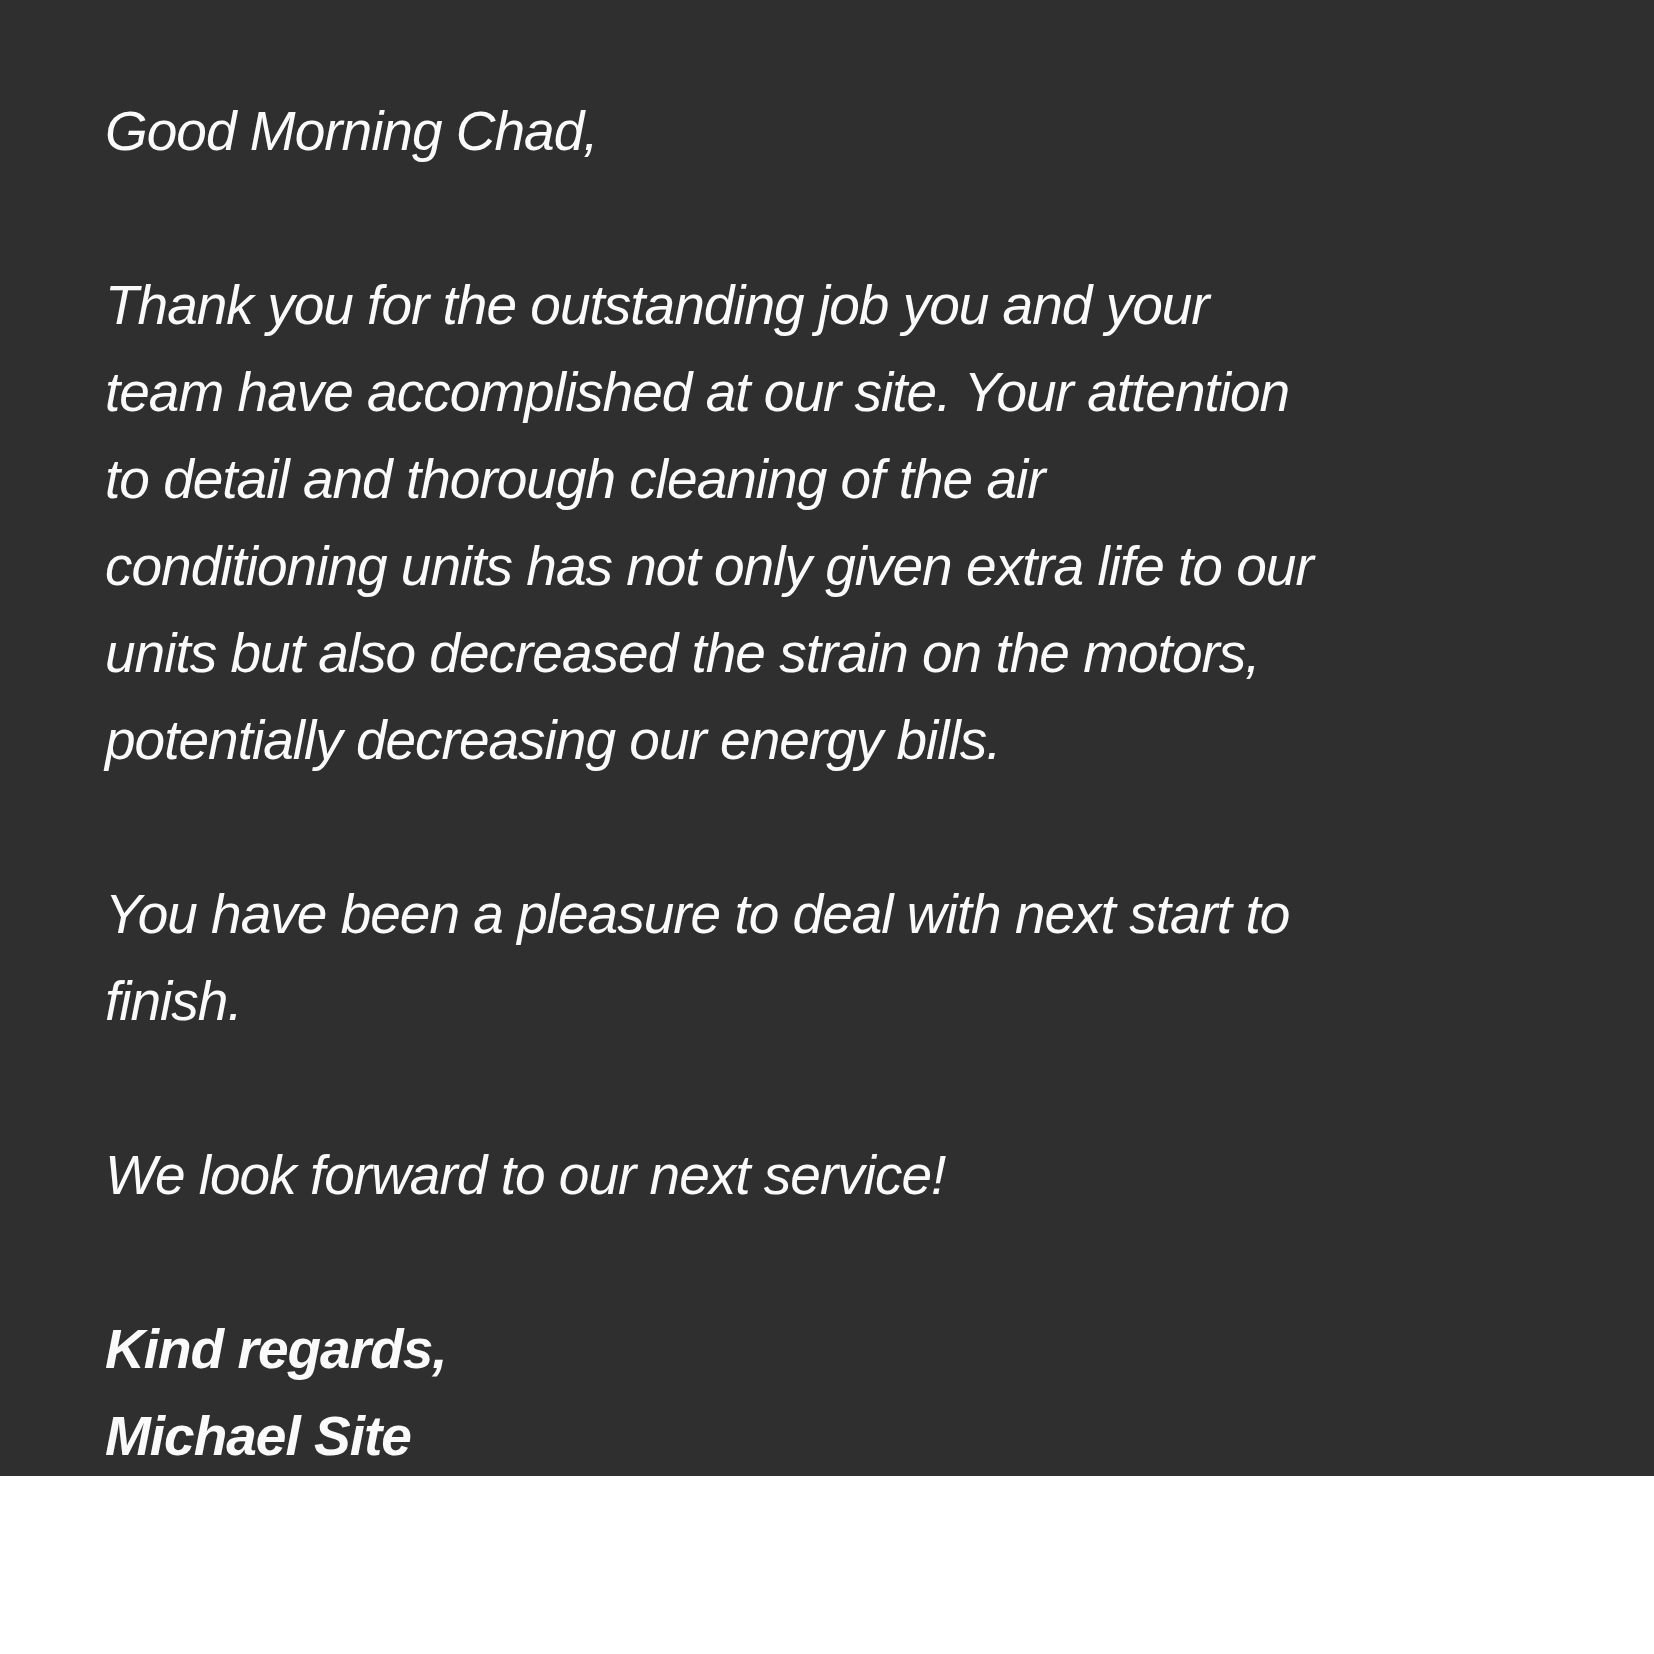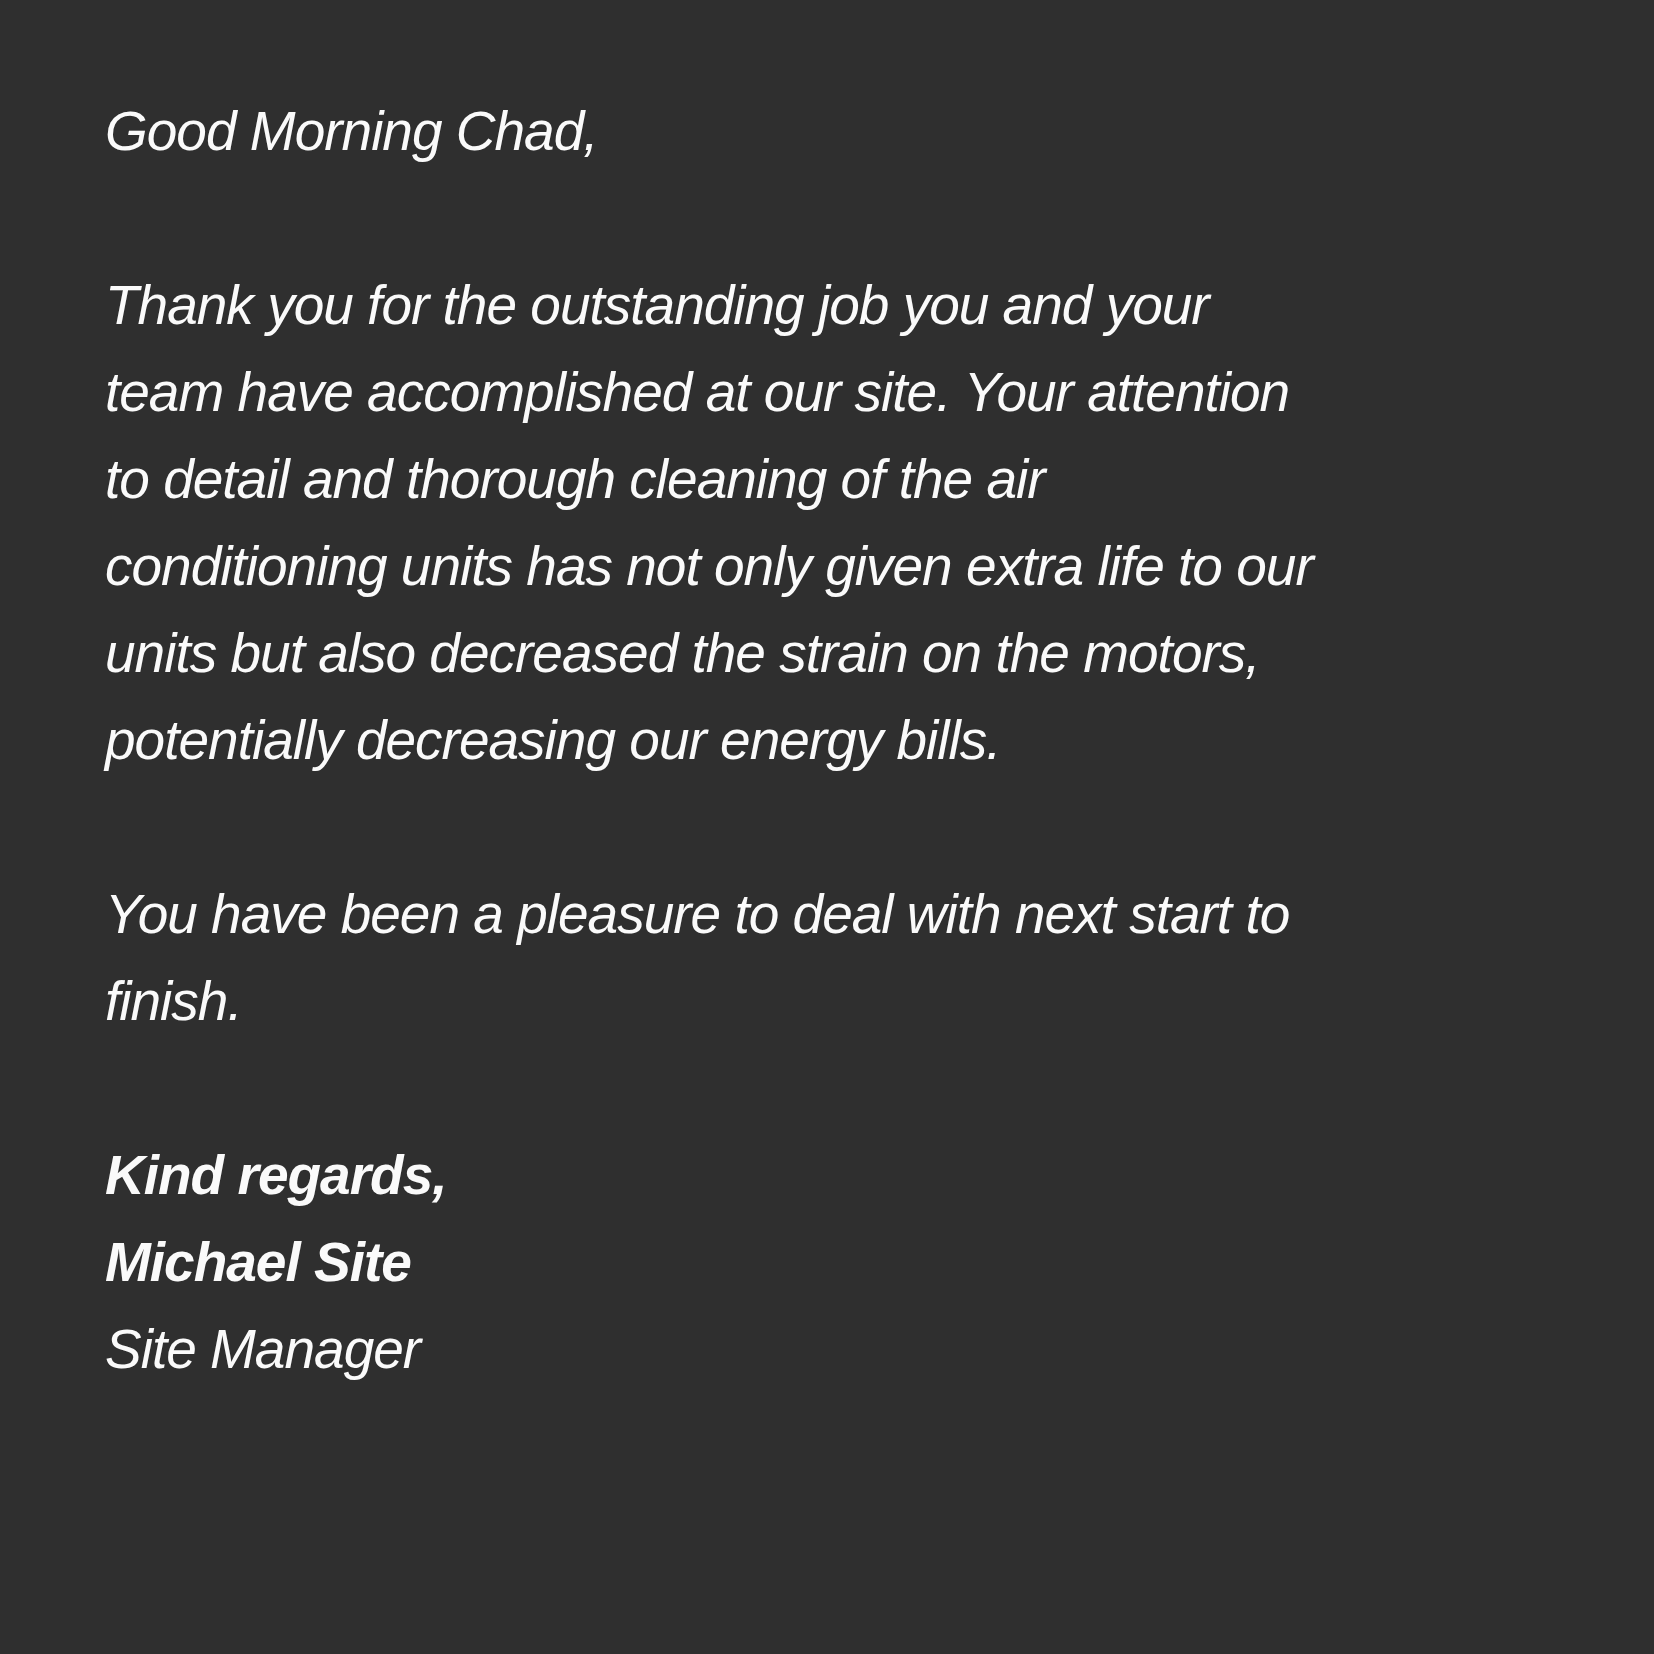--- a/index.html
+++ b/index.html
@@ -2,21 +2,21 @@
 <html><head>
 <meta charset="utf-8">
 <style>
   html, body {
     margin: 0;
     padding: 0;
   }
   .canvas {
     position: relative;
     width: 1654px;
-    height: 1654px;
+    height: 1476px;
     box-sizing: border-box;
     overflow: hidden;
     font-family: "Liberation Sans", sans-serif;
   }
   .letter {
     position: absolute;
     top: 88px;
     left: 105px;
     right: 60px;
     font-style: italic;
@@ -44,17 +44,18 @@
   <div class="letter">
     <p>Good Morning Chad,</p>
     <p>Thank you for the outstanding job you and your
 team have accomplished at our site. Your attention
 to detail and thorough cleaning of the air
 conditioning units has not only given extra life to our
 units but also decreased the strain on the motors,
 potentially decreasing our energy bills.</p>
     <p>You have been a pleasure to deal with next start to
 finish.</p>
+    <p>We look forward to our next service!</p>
     <p class="sig">Kind regards,</p>
     <p class="sig">Michael Site</p>
     <p class="sig bold">Site Manager</p>
   </div>
 </div>
 
 </body></html>

